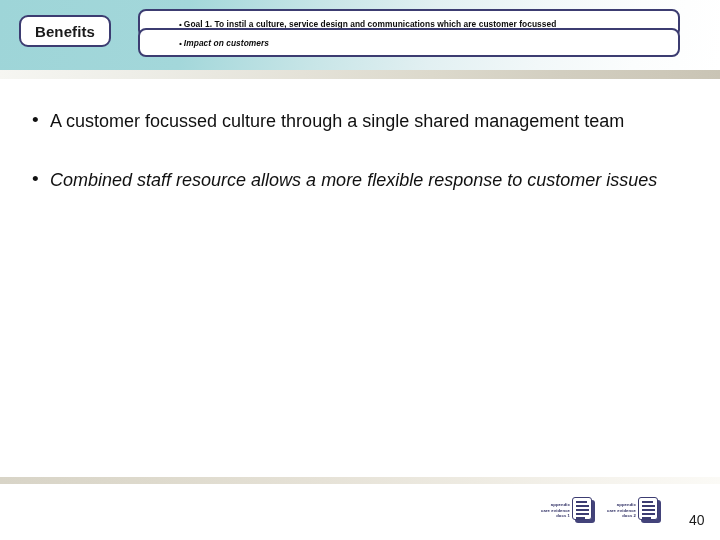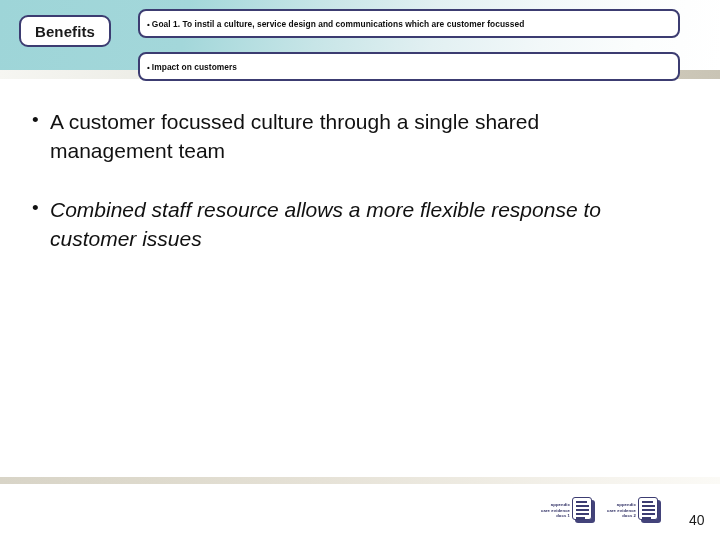--- a/index.html
+++ b/index.html
@@ -91,30 +91,32 @@
     box-sizing: border-box;
     display: flex;
     align-items: center;
     overflow: hidden;
   }
   .goal-box.one {
     top: 9px;
     height: 29px;
   }
   .goal-box.two {
-    top: 52px;
+    top: 28px;
     height: 29px;
+    font-style: italic;
   }
   .goal-text {
     font-size: 8.4px;
     font-weight: bold;
     color: #0d0d0d;
     padding-left: 7px;
     white-space: nowrap;
     letter-spacing: 0.05px;
+    margin-left: 32px;
   }
   .goal-text .bul {
     font-size: 8px;
     padding-right: 2px;
   }
 
   
   .body-area {
     position: absolute;
     left: 28px;
@@ -130,21 +132,21 @@
     font-size: 19px;
     line-height: 25px;
     color: #111111;
     width: 22px;
     flex: 0 0 22px;
     text-align: left;
     padding-left: 4px;
     box-sizing: border-box;
   }
   .bullet-text {
-    font-size: 21px;
+    font-size: 18px;
     line-height: 29px;
     color: #111111;
     max-width: 610px;
   }
   .bullet-row.wide .bullet-text {
     max-width: 625px;
     font-style: italic;
   }
 
   

